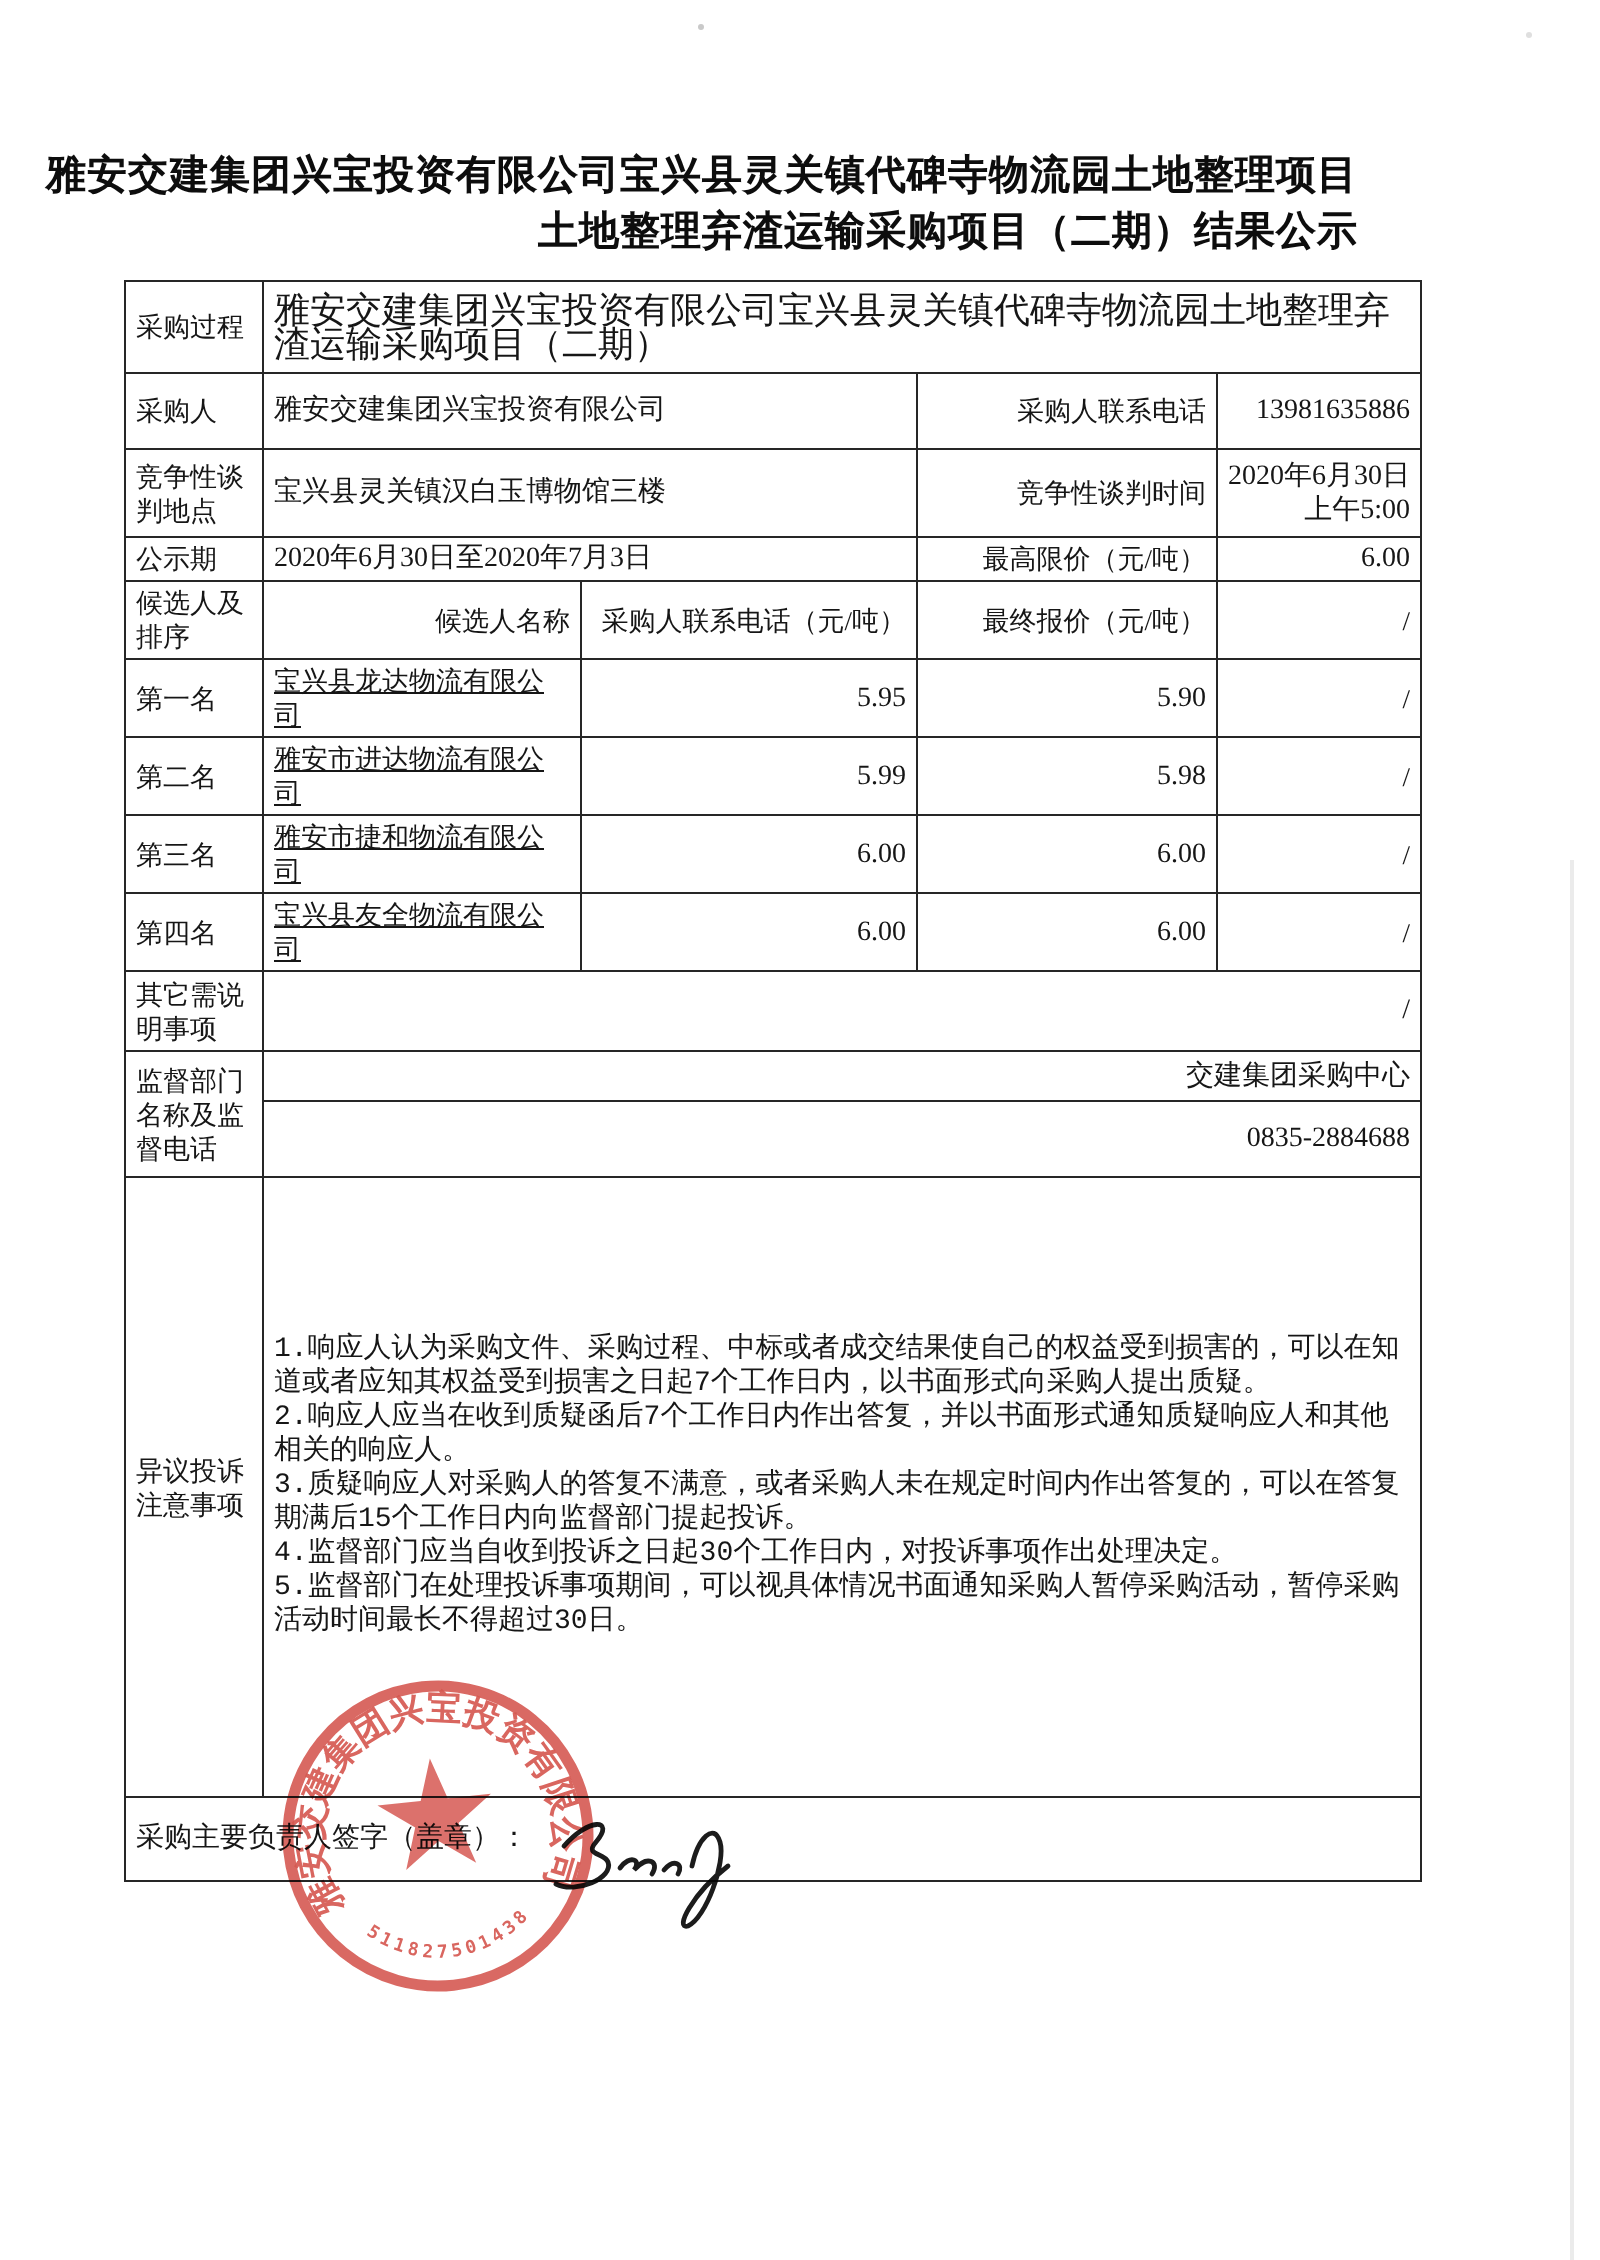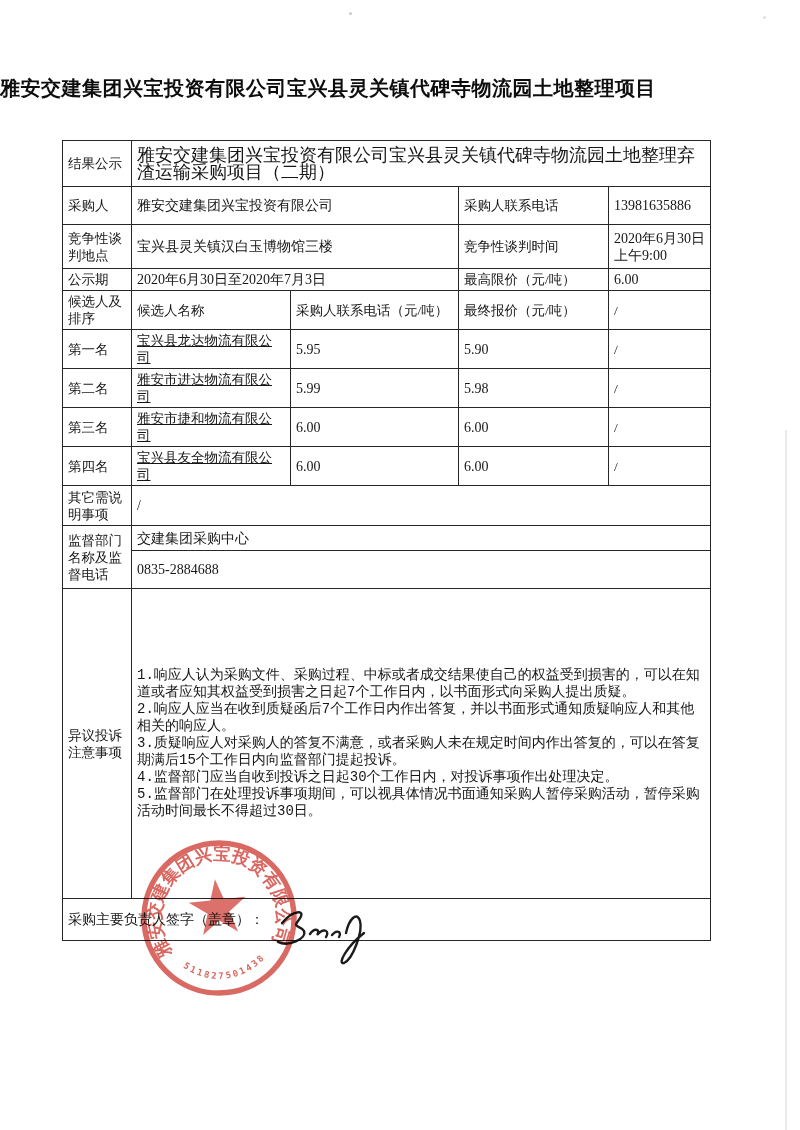--- a/index.html
+++ b/index.html
@@ -2,35 +2,35 @@
 <html><head>
 <meta charset="utf-8">
 <style>
   html,body{margin:0;padding:0;}
   body{
     width:800px;height:1130px;position:relative;background:#ffffff;
     font-family:"Liberation Serif","DejaVu Serif",serif;color:#161616;
     overflow:hidden;
   }
   .doc-title{
-    position:absolute;top:74px;left:0;width:679px;text-align:left;
+    position:absolute;top:74px;left:0;width:679px;text-align:right;
     font-family:Liberation Sans, sans-serif;
     font-weight:bold;font-size:20px;line-height:28px;color:#0d0d0d;
     letter-spacing:0.5px;
   }
   table.main{
     position:absolute;left:62px;top:140px;border-collapse:collapse;
     table-layout:fixed;width:648px;font-size:13.5px;
   }
   table.main td{
     border:1.6px solid #262626;padding:2px 5px;vertical-align:middle;
     line-height:17px;overflow:hidden;
   }
   td.lbl{padding-left:4px;padding-right:2px;}
-  td.ctr{text-align:left;margin-top:20px;}
+  td.ctr{text-align:right;margin-top:20px;}
   td.val{font-size:14px;}
   td.big{font-size:18px;line-height:20px;}
   td.name{font-size:13.5px;line-height:17px;padding-left:8px;text-decoration:underline;}
   td.notice{vertical-align:top;font-size:14px;line-height:21.5px;padding:7px 9px 4px 7px;}
   td.notice p{margin:0;font-family:Liberation Mono, monospace;}
   td.sig{font-size:14px;padding-left:4px;}
   .stamp{position:absolute;left:134px;top:833px;width:170px;height:170px;
          mix-blend-mode:multiply;opacity:0.92;transform:rotate(-6deg);}
   .signature{position:absolute;left:268px;top:901px;width:120px;height:68px;
              mix-blend-mode:multiply;}
@@ -38,51 +38,52 @@
              background:#ebebeb;}
   .speck{position:absolute;border-radius:50%;background:#c9c9c9;}
   .s1{left:349px;top:12px;width:3px;height:3px;}
   .s2{left:763px;top:16px;width:3px;height:3px;opacity:.6;}
 </style>
 </head>
 <body>
 
 <div class="doc-title">
   <div>雅安交建集团兴宝投资有限公司宝兴县灵关镇代碑寺物流园土地整理项目</div>
+  <div>土地整理弃渣运输采购项目（二期）结果公示</div>
 </div>
 
 <table class="main">
   <colgroup>
     <col style="width:69px">
       <col style="width:159px">
       <col style="width:168px">
     <col style="width:150px">
       <col style="width:102px">
   </colgroup>
 
   <tbody>
       <tr style="height:46px">
-    <td class="lbl">结果公示</td>
+    <td class="lbl">采购过程</td>
     <td colspan="4" class="big">雅安交建集团兴宝投资有限公司宝兴县灵关镇代碑寺物流园土地整理弃渣运输采购项目（二期）</td>
   </tr>
 
   <tr style="height:38px">
     <td class="lbl">采购人</td>
     <td colspan="2" class="val">雅安交建集团兴宝投资有限公司</td>
     <td class="ctr">采购人联系电话</td>
     <td class="ctr val">13981635886</td>
   </tr>
 
   <tr style="height:44px">
     <td class="lbl">竞争性谈判地点</td>
     <td colspan="2" class="val">宝兴县灵关镇汉白玉博物馆三楼</td>
     <td class="ctr">竞争性谈判时间</td>
     <td class="ctr val">
       <div>2020年6月30日</div>
-      <div>上午9:00</div>
+      <div>上午5:00</div>
     </td>
   </tr>
 
   <tr style="height:18px">
     <td class="lbl">公示期</td>
     <td colspan="2" class="val">2020年6月30日至2020年7月3日</td>
     <td class="ctr">最高限价（元/吨）</td>
     <td class="ctr val">6.00</td>
   </tr>
 

